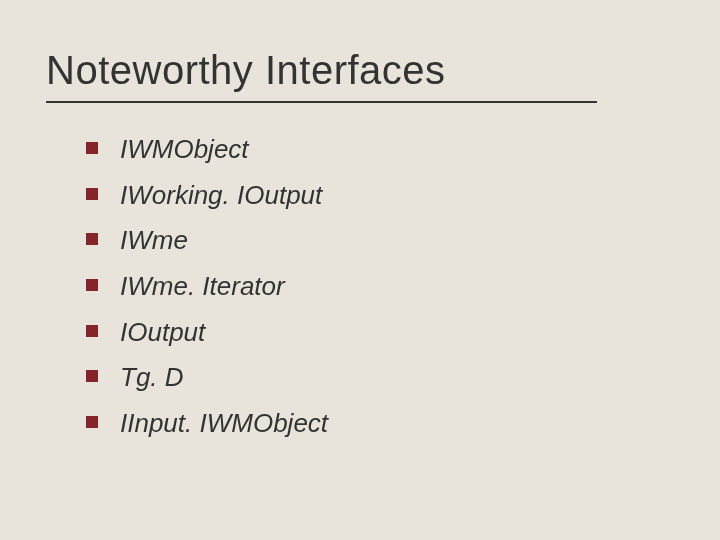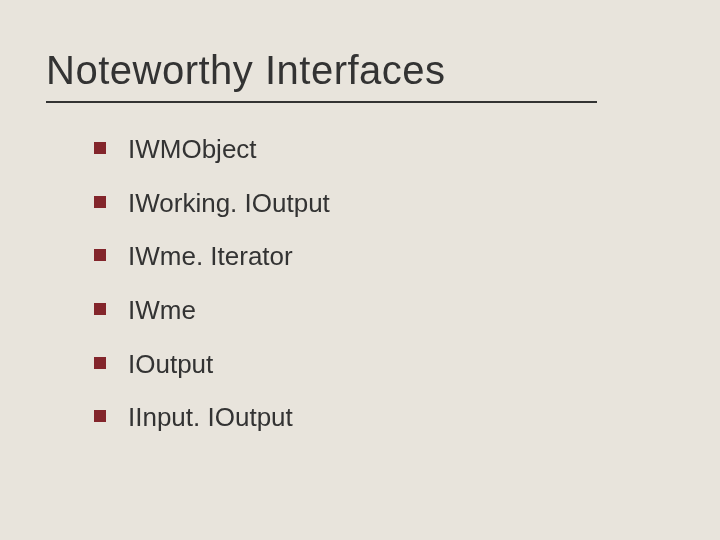--- a/index.html
+++ b/index.html
@@ -36,39 +36,41 @@
     list-style: none;
     margin: 0;
     padding: 0 0 0 32px;
   }
   ul.bullets li {
     position: relative;
     font-size: 26px;
     line-height: 1.45;
     color: #333;
     padding-left: 34px;
-    margin: 16px;
+    margin: 8px;
+    font-style: italic;
   }
   ul.bullets li::before {
     content: "";
     position: absolute;
     left: 0;
     top: 0.42em;
     width: 12px;
     height: 12px;
     background: #83252b;
   }
 </style>
 </head>
 <body>
 
 <div class="slide">
   <h1 class="title">Noteworthy Interfaces</h1>
   <hr class="rule">
   <ul class="bullets">
     <li><span>IWMObject</span></li>
     <li><span>IWorking. IOutput</span></li>
+    <li><span>IWme</span></li>
     <li><span>IWme. Iterator</span></li>
-    <li><span>IWme</span></li>
     <li><span>IOutput</span></li>
-    <li><span>IInput. IOutput</span></li>
+    <li><span>Tg. D</span></li>
+    <li><span>IInput. IWMObject</span></li>
   </ul>
 </div>
 
 </body></html>

